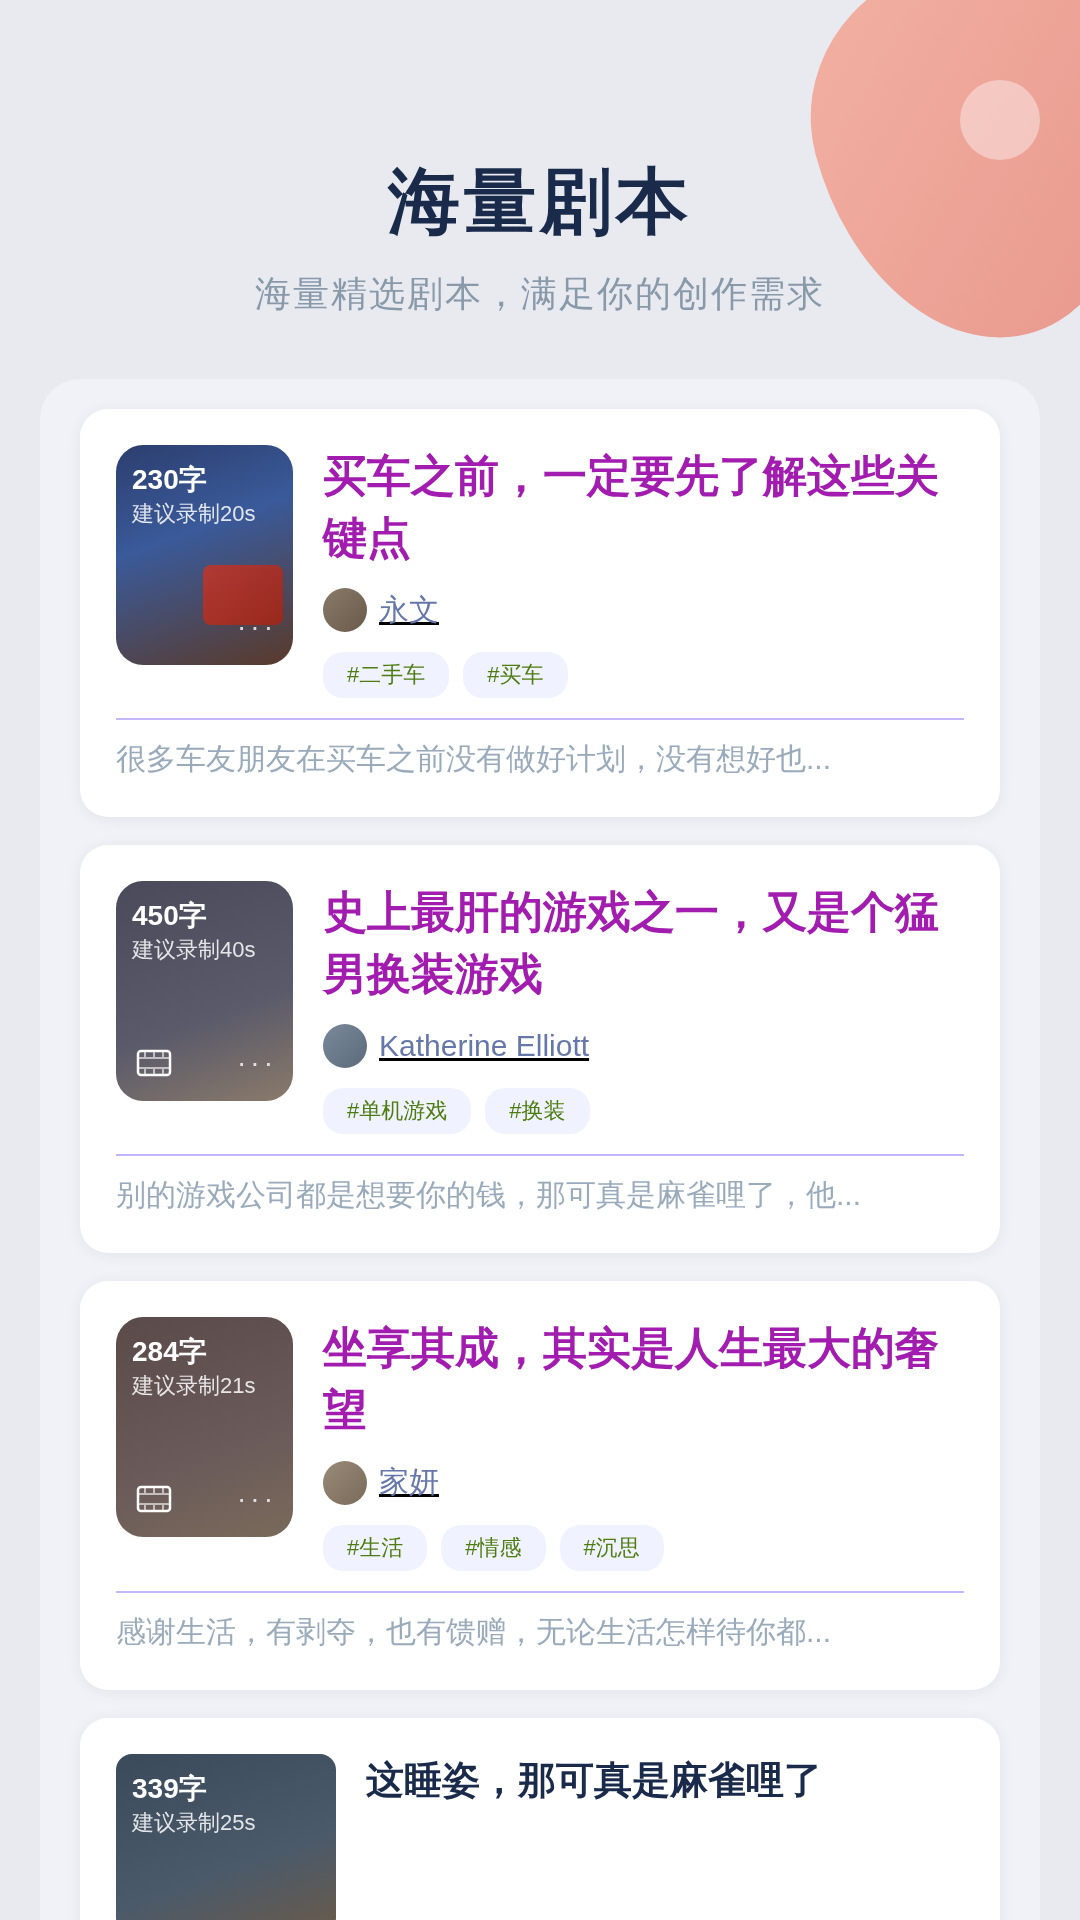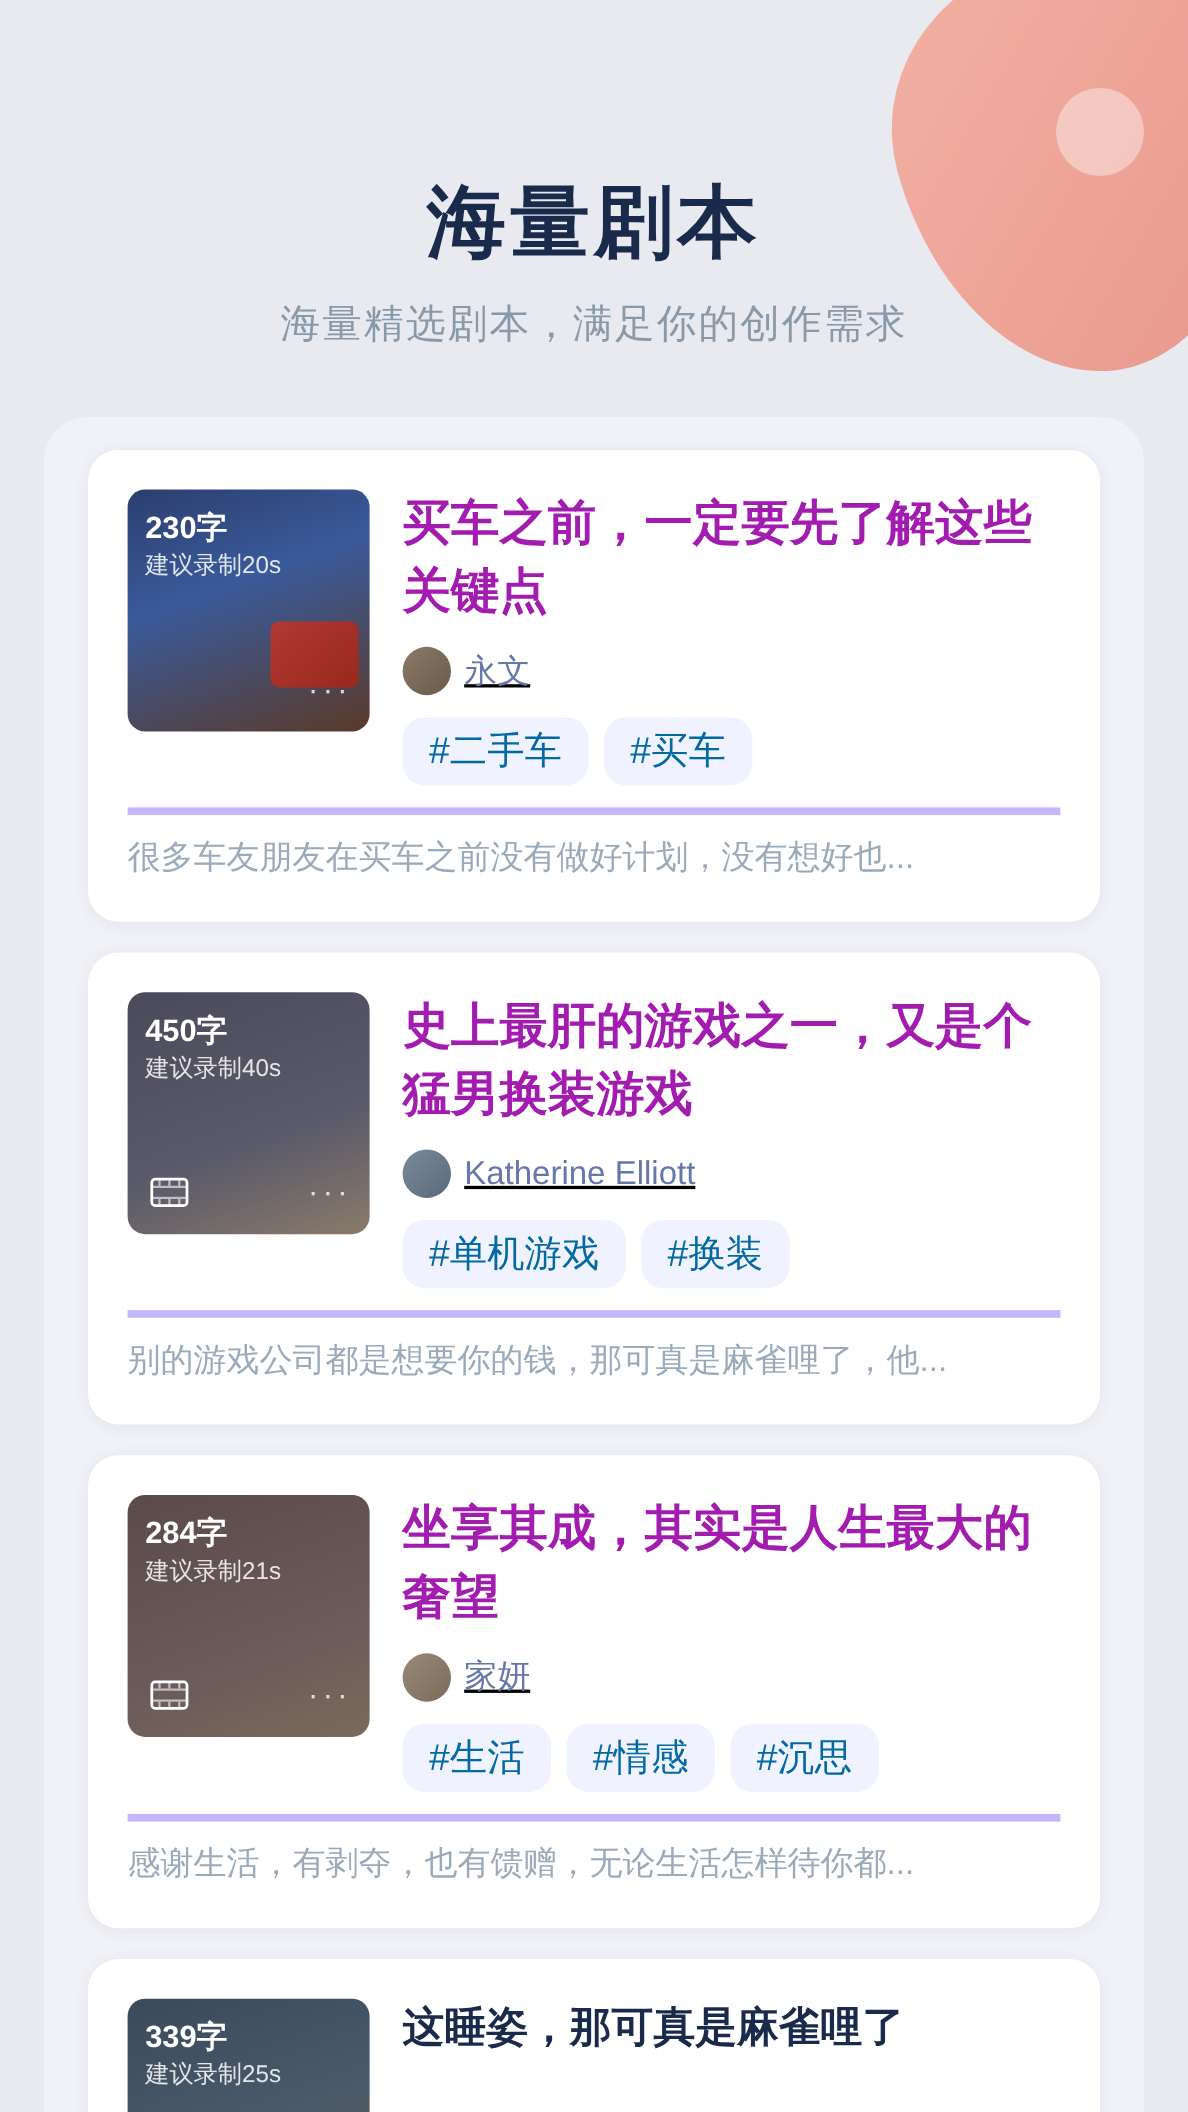--- a/index.html
+++ b/index.html
@@ -161,23 +161,23 @@
     }
 
     .script-card-inner {
       display: flex;
       align-items: flex-start;
       gap: 30px;
       margin-bottom: 20px;
     }
 
     .script-thumbnail {
-      width: 220px;
+      width: 177px;
       height: 220px;
-      border-radius: 16px;
+      border-radius: 27px;
       flex-shrink: 0;
       position: relative;
       overflow: hidden;
     }
 
     .thumb-1 {
       background: linear-gradient(160deg, #2c3e6e 0%, #3a5a9a 40%, #5a3a2a 100%);
     }
 
     .thumb-2 {
@@ -292,32 +292,32 @@
     }
 
     .tags-row {
       display: flex;
       flex-wrap: wrap;
       gap: 14px;
     }
 
     .tag {
       background: #f0f3ff;
-      color: #0369a1;
+      color: #4d7c0f;
       border-radius: 20px;
       padding: 8px 24px;
-      font-size: 34px;
+      font-size: 22px;
     }
 
     .script-preview {
       font-size: 30px;
       color: #99aabb;
       line-height: 1.5;
       padding-top: 16px;
-      border-top: 7px solid #c4b5fd;
+      border-top: 2px solid #c4b5fd;
     }
 
     .partial-card {
       background: #ffffff;
       border-radius: 28px;
       padding: 36px;
       margin-bottom: 28px;
       box-shadow: 0 2px 16px rgba(0,0,0,0.06);
       display: flex;
       align-items: flex-start;

